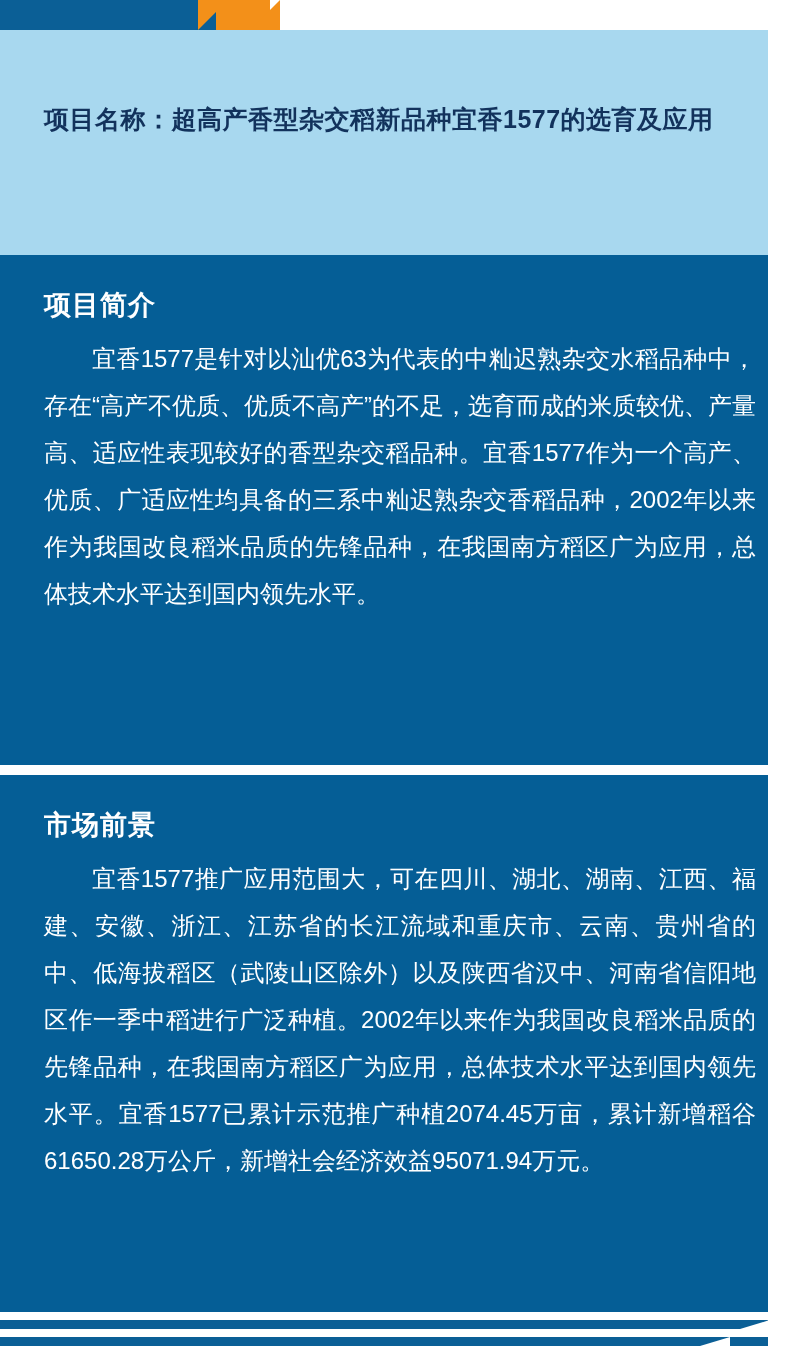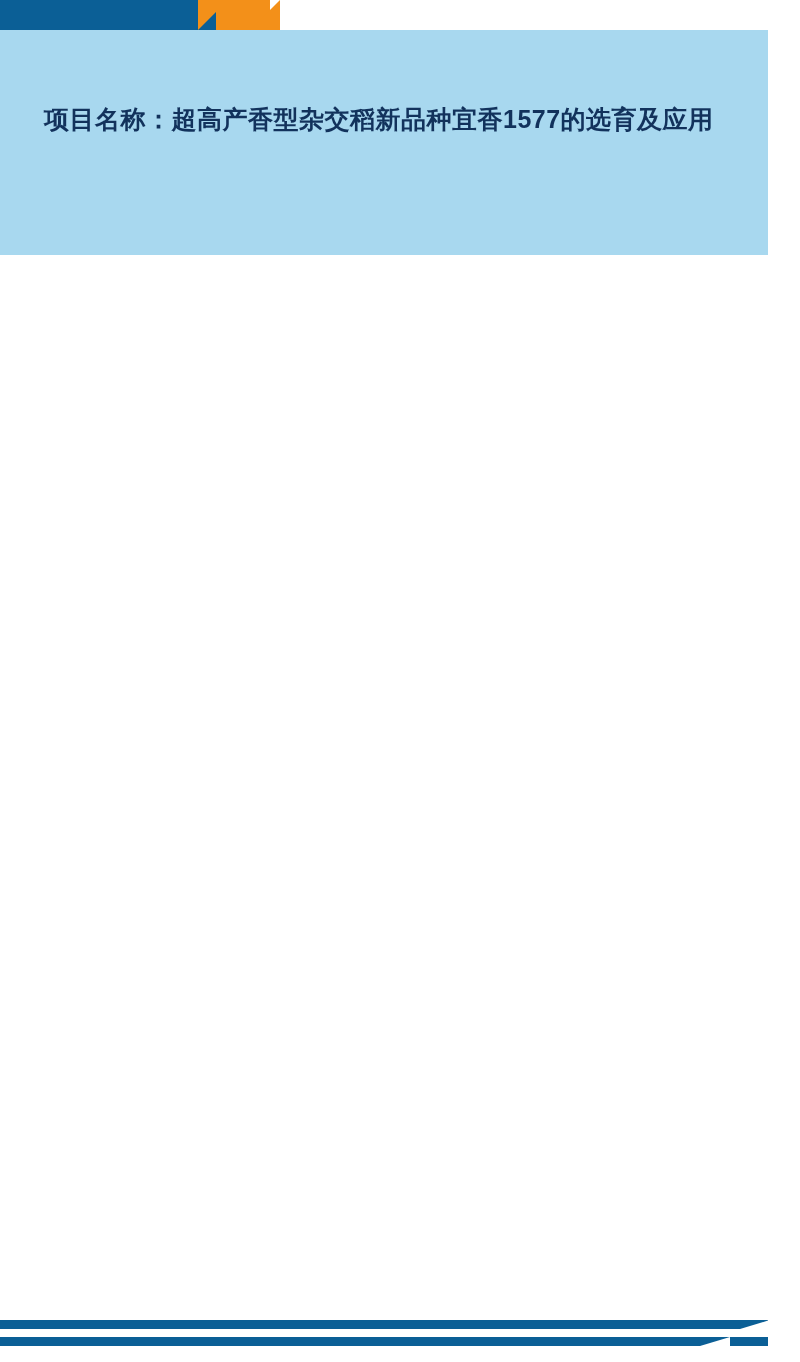--- a/index.html
+++ b/index.html
@@ -190,23 +190,31 @@
     <div class="blue-slant"></div>
     <div class="orange-slant"></div>
     <div class="orange-bar"></div>
     <div class="orange-slant-r"></div>
   </div>
 
   <div class="header">
     <div class="line">项目名称：超高产香型杂交稻新品种宜香1577的选育及应用</div>
   </div>
 
+  <div class="section-dark sec1">
+    <h2 class="sec-title">项目简介</h2>
+    <p class="sec-body">宜香1577是针对以汕优63为代表的中籼迟熟杂交水稻品种中，存在“高产不优质、优质不高产”的不足，选育而成的米质较优、产量高、适应性表现较好的香型杂交稻品种。宜香1577作为一个高产、优质、广适应性均具备的三系中籼迟熟杂交香稻品种，2002年以来作为我国改良稻米品质的先锋品种，在我国南方稻区广为应用，总体技术水平达到国内领先水平。</p>
+  </div>
 
   <div class="gap-white"></div>
 
+  <div class="section-dark sec2">
+    <h2 class="sec-title">市场前景</h2>
+    <p class="sec-body">宜香1577推广应用范围大，可在四川、湖北、湖南、江西、福建、安徽、浙江、江苏省的长江流域和重庆市、云南、贵州省的中、低海拔稻区（武陵山区除外）以及陕西省汉中、河南省信阳地区作一季中稻进行广泛种植。2002年以来作为我国改良稻米品质的先锋品种，在我国南方稻区广为应用，总体技术水平达到国内领先水平。宜香1577已累计示范推广种植2074.45万亩，累计新增稻谷61650.28万公斤，新增社会经济效益95071.94万元。</p>
+  </div>
 
   <div class="bottom-deco">
     <div class="b1"></div>
     <div class="b1-cut"></div>
     <div class="b2"></div>
     <div class="b2-cut"></div>
   </div>
 
 </div>
 

